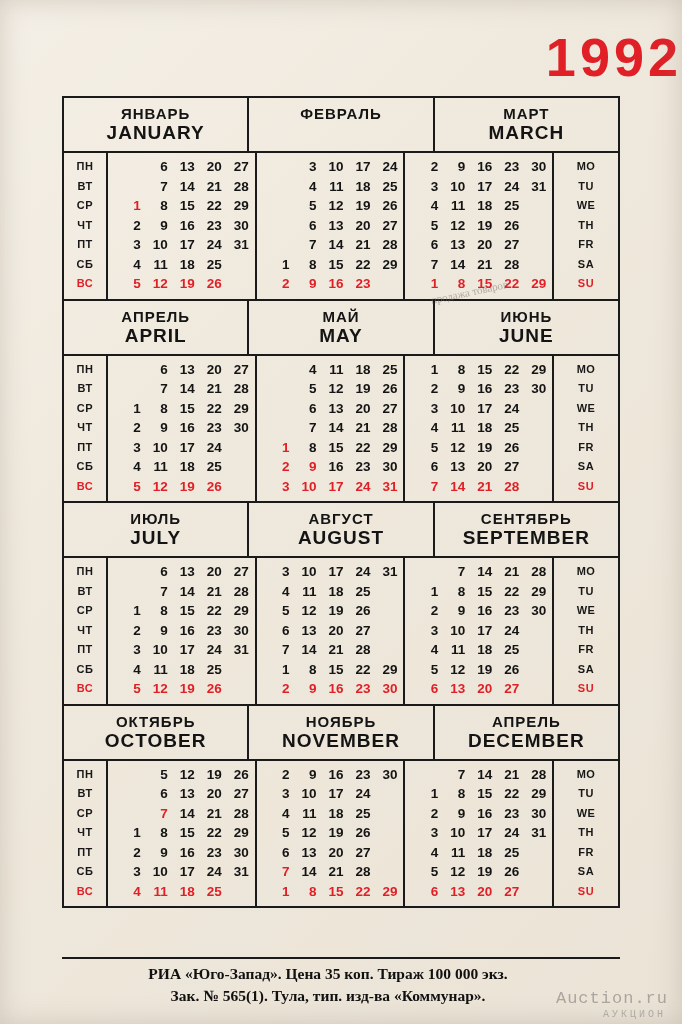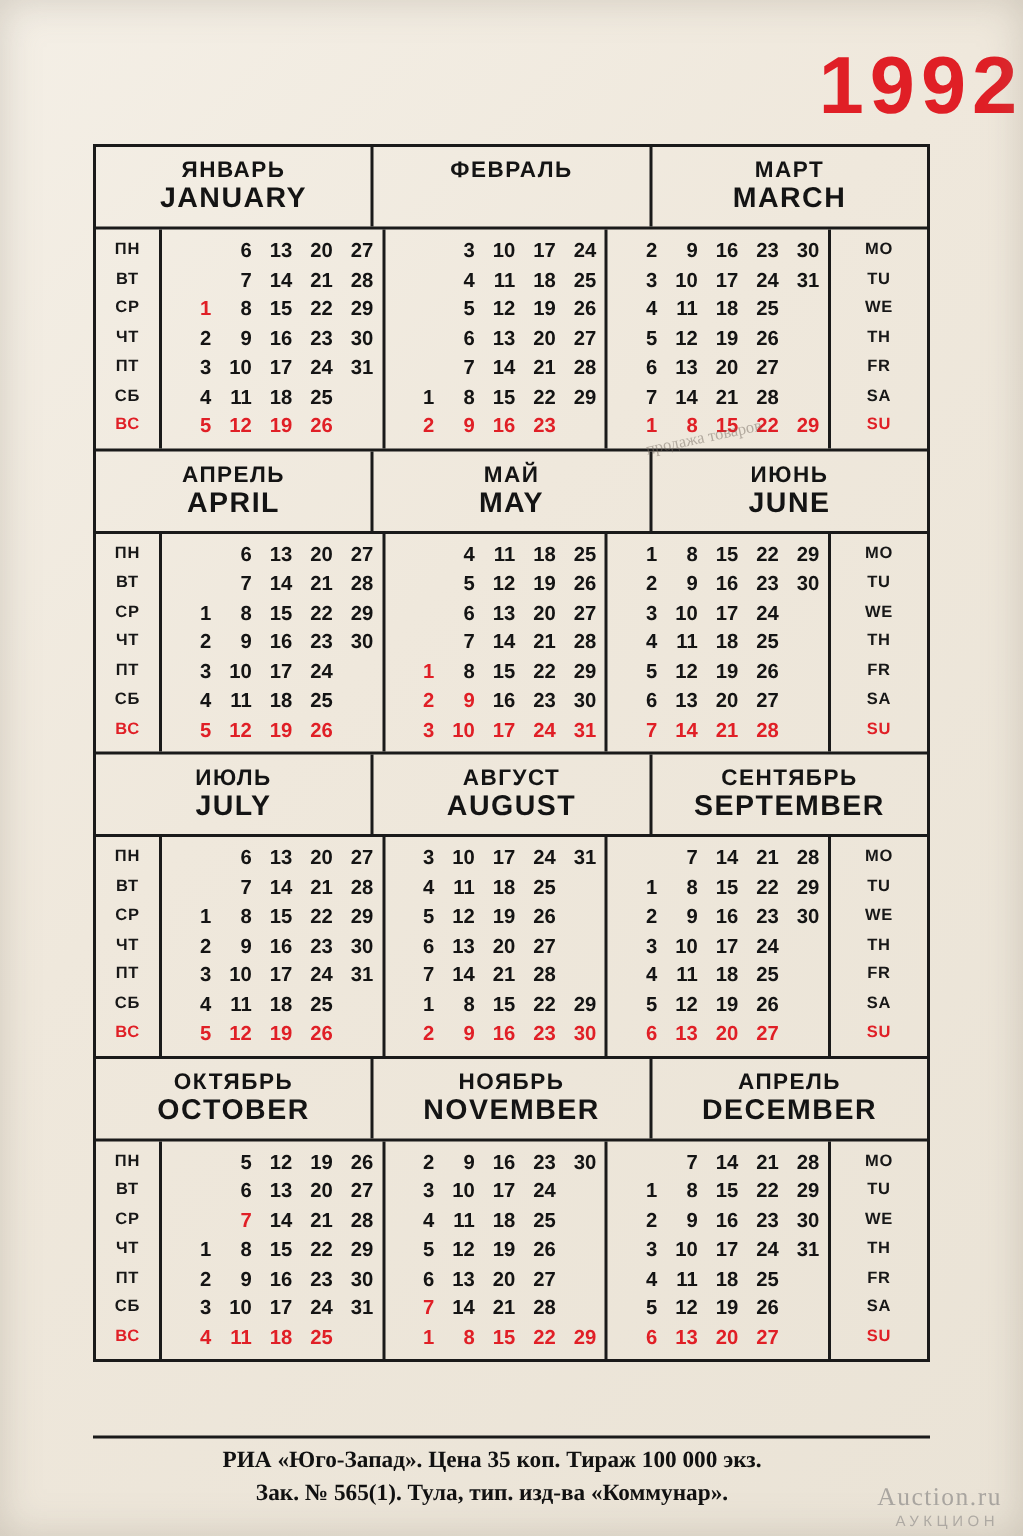--- a/index.html
+++ b/index.html
@@ -118,29 +118,29 @@
   }
   .footrule{
     position:absolute;
     left:62px;top:957px;width:558px;height:2px;background:#1a1a1a;
   }
   .wm{
     position:absolute;
     right:14px;bottom:16px;
     font-size:17px;
     color:rgba(90,90,95,0.45);
-    font-family:Liberation Serif, serif;
+    font-family:Liberation Mono, monospace;
     letter-spacing:1px;
   }
   .wm2{
     position:absolute;
     right:16px;bottom:4px;
     font-size:10px;
     color:rgba(90,90,95,0.4);
-    font-family:Liberation Sans, sans-serif;
+    font-family:Liberation Mono, monospace;
     letter-spacing:3px;
   }
   .wmcenter{
     position:absolute;
     left:430px;top:286px;
     font-size:11px;
     color:rgba(120,110,100,0.5);
     transform:rotate(-12deg);
     font-family:"Liberation Serif", serif;
   }

